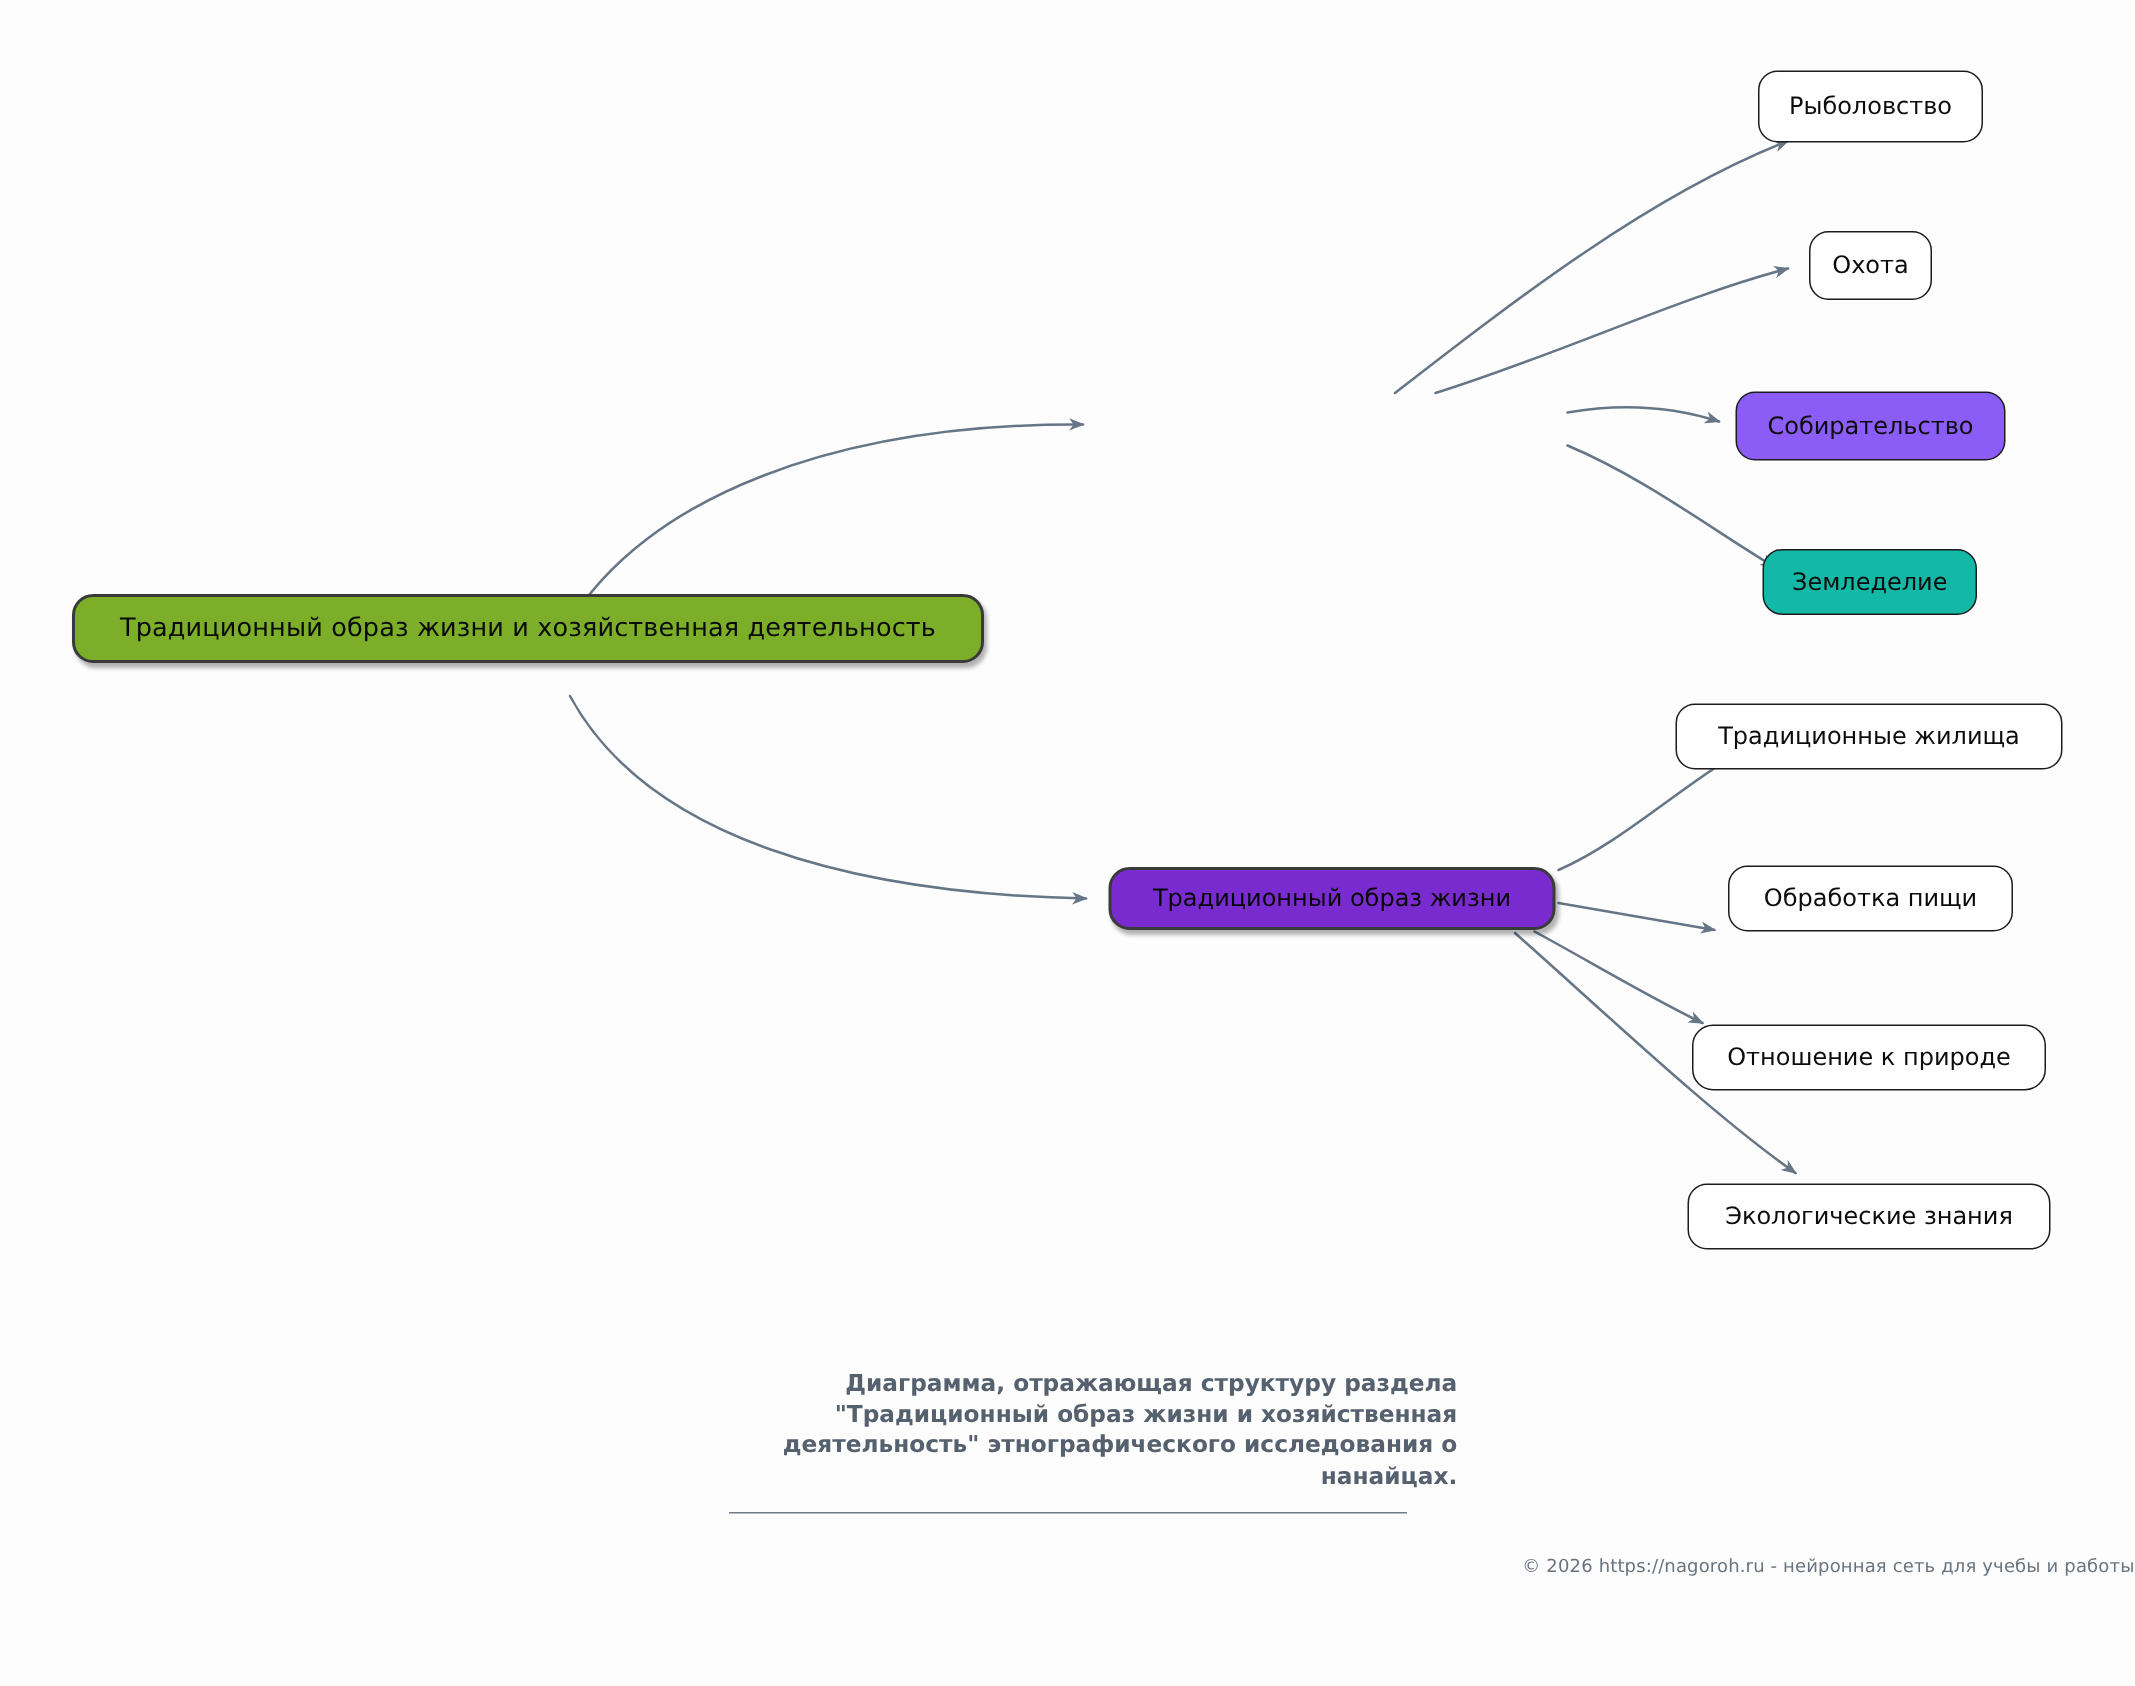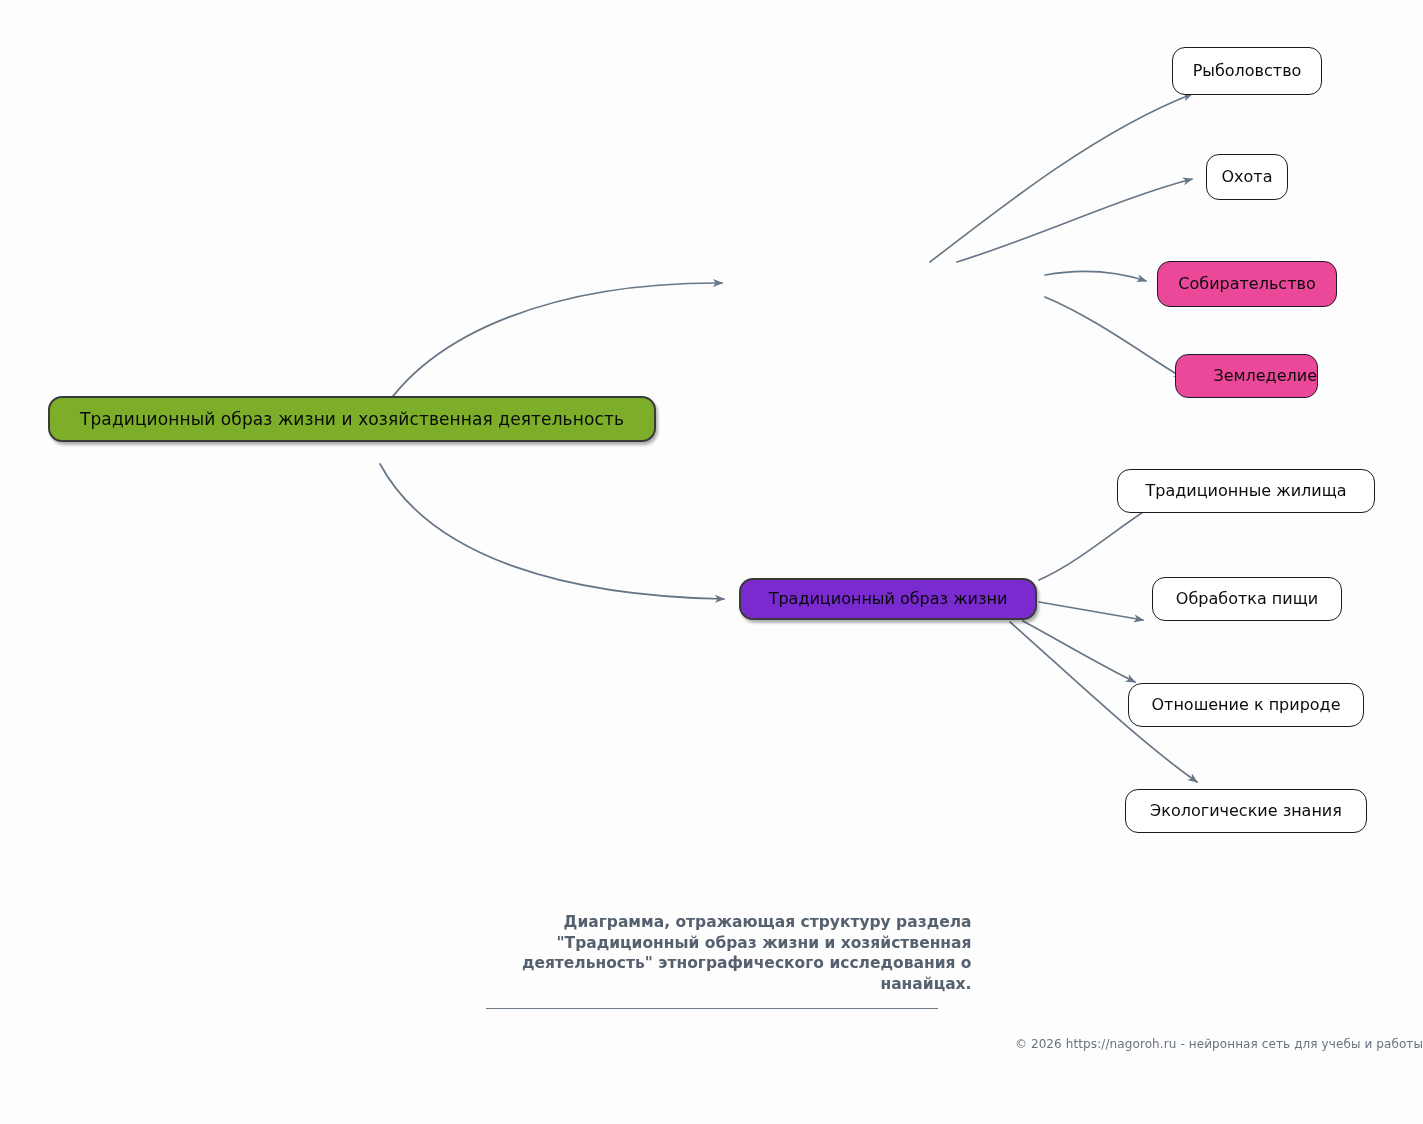--- a/index.html
+++ b/index.html
@@ -132,24 +132,24 @@
     <span class="node-label">Традиционный образ жизни и хозяйственная деятельность</span>
   </div>
 
 
   <div class="node leaf" style="left: 1172px; top: 47px; width: 150px; height: 48px; background: rgb(255, 255, 255);">
     <span class="node-label">Рыболовство</span>
   </div>
   <div class="node leaf" style="left: 1206px; top: 154px; width: 82px; height: 46px; background: rgb(255, 255, 255);">
     <span class="node-label">Охота</span>
   </div>
-  <div class="node leaf" style="left: 1157px; top: 261px; width: 180px; height: 46px; background: #ec4899;">
+  <div class="node leaf" style="left: 1157px; top: 261px; width: 180px; height: 46px; background: #8b5cf6;">
     <span class="node-label">Собирательство</span>
   </div>
-  <div class="node leaf" style="left: 1175px; top: 354px; width: 143px; height: 44px; background: #ec4899; justify-content: flex-end;">
+  <div class="node leaf" style="left: 1175px; top: 366px; width: 143px; height: 44px; background: #14b8a6;">
     <span class="node-label">Земледелие</span>
   </div>
 
   <div class="node branch" style="left: 739px; top: 578px; width: 298px; height: 42px; background: rgb(122, 43, 208); border-color: rgb(58, 58, 58);">
     <span class="node-label">Традиционный образ жизни</span>
   </div>
 
   <div class="node leaf" style="left: 1117px; top: 469px; width: 258px; height: 44px; background: rgb(255, 255, 255);">
     <span class="node-label">Традиционные жилища</span>
   </div>

